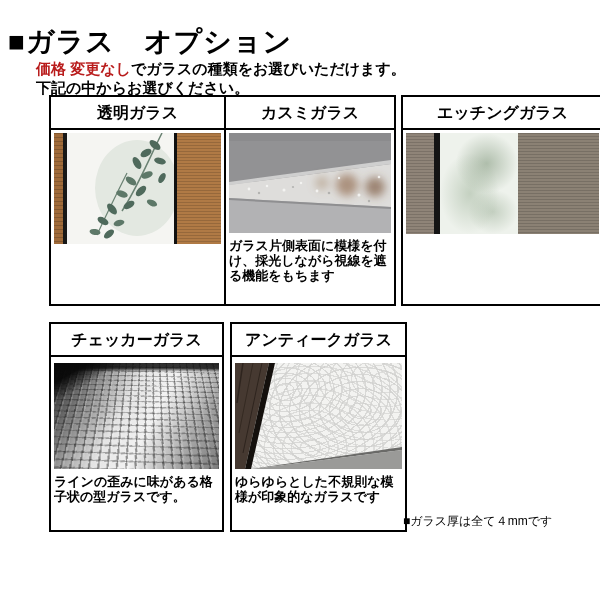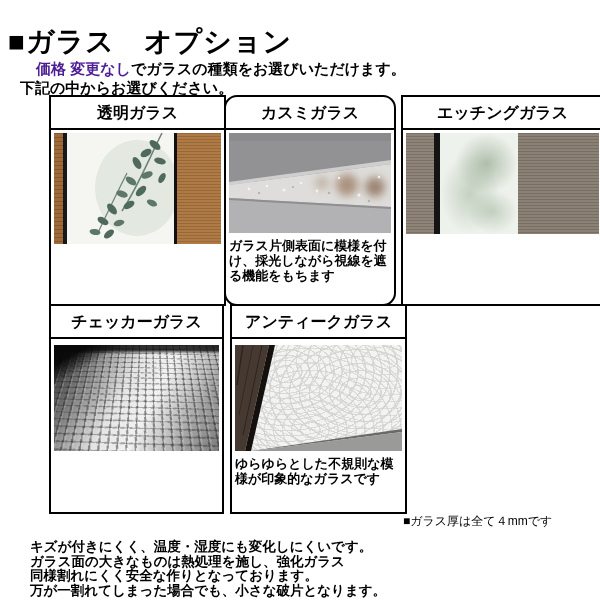--- a/index.html
+++ b/index.html
@@ -1,30 +1,30 @@
 <!DOCTYPE html>
 <html><head>
 <meta charset="utf-8">
 <style>
   html,body{margin:0;padding:0;background:#fff;}
   #screen{position:relative;width:600px;height:600px;background:#ffffff;overflow:hidden;
           font-family:"Liberation Sans","DejaVu Sans",sans-serif;color:#000;}
 
   .title{position:absolute;left:8px;top:4px;font-size:28px;font-weight:bold;letter-spacing:1px;}
   .sub1{position:absolute;left:36px;top:45px;font-size:15px;font-weight:bold;}
-  .sub1 .red{color:#4c1d95;}
-  .sub2{position:absolute;left:20px;top:64px;font-size:15px;font-weight:bold;}
+  .sub1 .red{color:#b91c1c;}
+  .sub2{position:absolute;left:36px;top:64px;font-size:15px;font-weight:bold;}
 
   .row{position:absolute;display:flex;align-items:flex-start;margin-left:16px;}
   .row1{left:33px;top:95px;}
-  .row2{left:33px;top:304px;}
+  .row2{left:33px;top:322px;}
 
   .gbox{border:2px solid #000;background:#fff;box-sizing:border-box;}
   #box-clear{width:177px;height:211px;}
-  #box-kasumi{width:172px;height:211px;margin-left:-2px;border-radius:13px;}
+  #box-kasumi{width:172px;height:211px;margin-left:-2px;}
   #box-etching{width:203px;height:211px;margin-left:5px;}
   #box-checker{width:175px;height:210px;}
   #box-antique{width:177px;height:210px;margin-left:6px;}
 
   .gbox .head{height:31px;line-height:31px;text-align:center;font-size:16px;font-weight:bold;
               border-bottom:2px solid #000;}
   .gbox .photo{margin:3px;position:relative;overflow:hidden;background:#ddd;}
   .gbox .desc{font-size:13px;font-weight:bold;line-height:15px;padding:2px 3px 0 3px;}
 
   #photo-clear{height:111px;}
@@ -180,20 +180,21 @@
   </div>
 
   <div class="row row2">
 
     <div class="gbox" id="box-checker">
       <div class="head">チェッカーガラス</div>
       <div class="photo" id="photo-checker">
         <div class="pk-grid"></div>
         <div class="pk-shade"></div>
       </div>
+      <div class="desc">ラインの歪みに味がある格子状の型ガラスです。</div>
     </div>
 
     <div class="gbox" id="box-antique">
       <div class="head">アンティークガラス</div>
       <div class="photo" id="photo-antique">
         <div class="pa-glass"></div>
         <svg class="pa-svg" width="100%" height="100%" viewBox="0 0 167 106" preserveAspectRatio="none">
           <polygon points="16,106 167,84 167,87 18,106" fill="#6a6a68"></polygon>
           <polygon points="18,106 167,87 167,106" fill="#9a9a98"></polygon>
           <polygon points="0,0 34,0 10,106 0,106" fill="#463931"></polygon>
@@ -203,20 +204,14 @@
           <polygon points="34,0 40,0 16,106 10,106" fill="#14100d"></polygon>
         </svg>
       </div>
       <div class="desc">ゆらゆらとした不規則な模様が印象的なガラスです</div>
     </div>
 
   </div>
 
   <div class="note">■ガラス厚は全て４mmです</div>
 
-  <div class="footer">
-    <div>キズが付きにくく、温度・湿度にも変化しにくいです。</div>
-    <div>ガラス面の大きなものは熱処理を施し、強化ガラス</div>
-    <div>同様割れにくく安全な作りとなっております。</div>
-    <div>万が一割れてしまった場合でも、小さな破片となります。</div>
-  </div>
 
 </div>
 
 </body></html>

